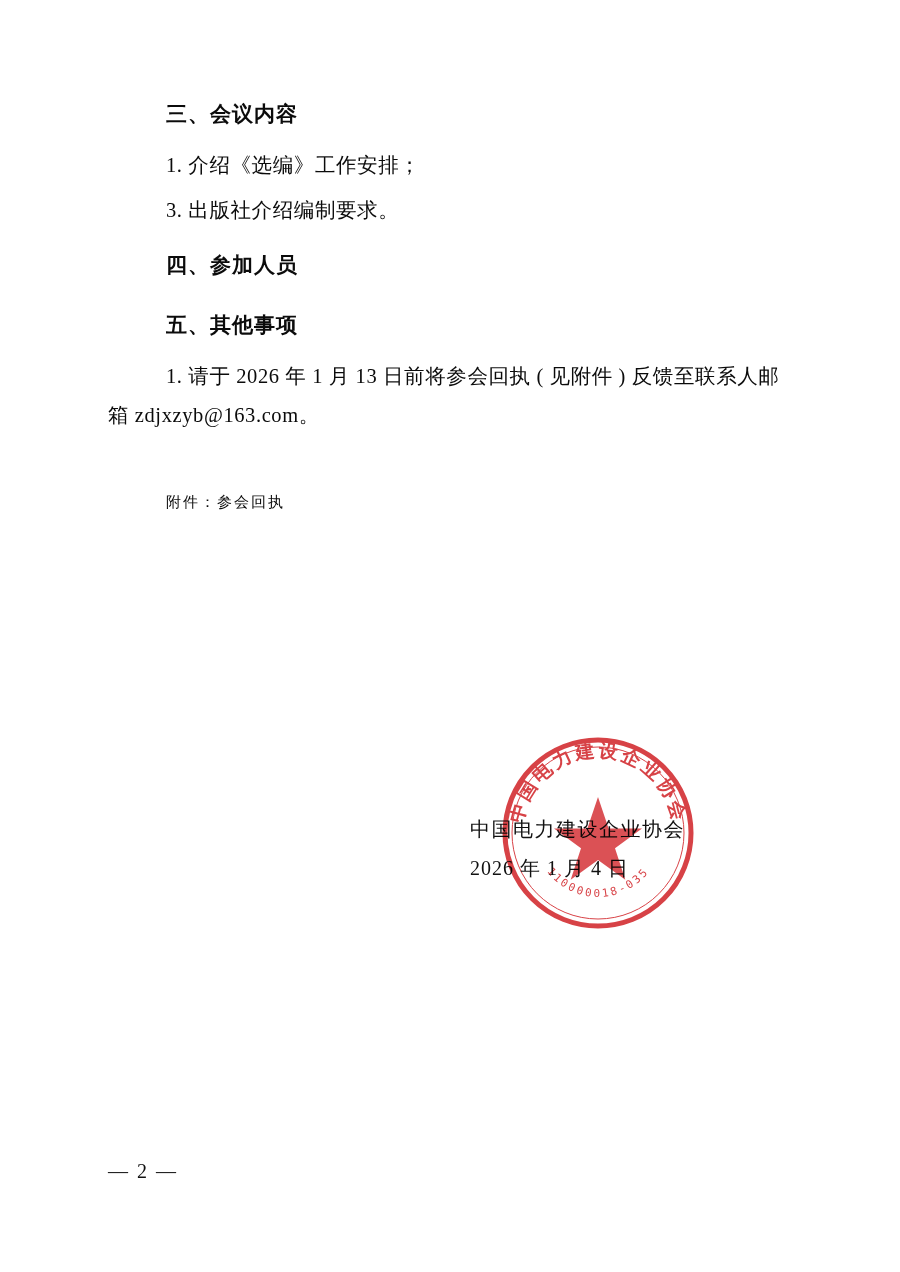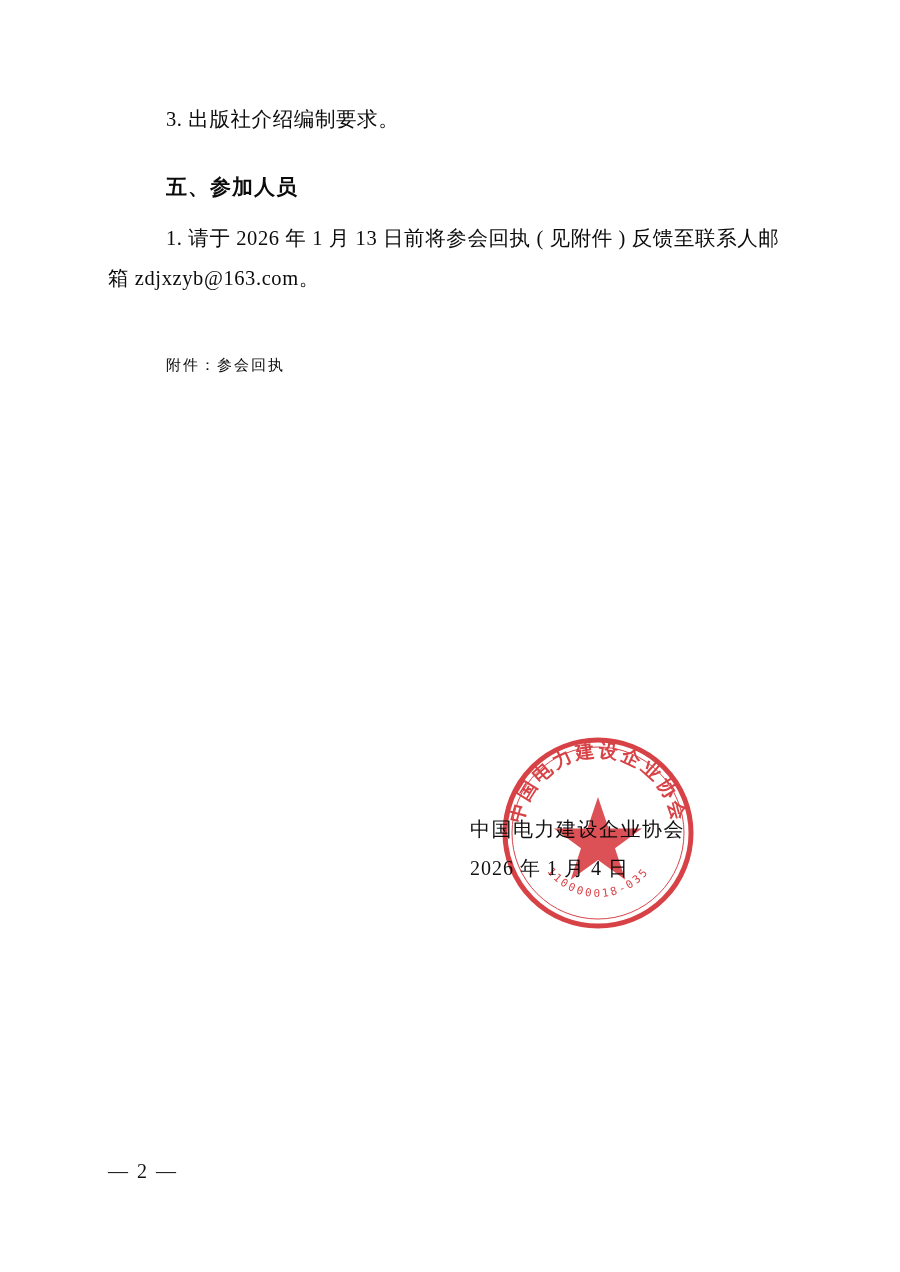--- a/index.html
+++ b/index.html
@@ -91,28 +91,31 @@
     font-family: "Liberation Serif", serif;
   }
 </style>
 </head>
 <body>
 
 <div id="page">
 
   <div class="doc-body">
 
+    <p class="heading">三、会议内容</p>
+    <p class="para">1. 介绍《选编》工作安排；</p>
     <p class="para">3. 出版社介绍编制要求。</p>
 
     <div class="gap-sm"></div>
 
+    <p class="heading">四、参加人员</p>
 
     <div class="gap-sm"></div>
 
-    <p class="heading">五、参加人员</p>
+    <p class="heading">五、其他事项</p>
     <p class="para">1. 请于 2026 年 1 月 13 日前将参会回执 ( 见附件 ) 反馈至联系人邮箱 zdjxzyb@163.com。</p>
 
     <div class="gap-lg"></div>
 
     <p class="attach">附件：参会回执</p>
   </div>
 
   <div class="sign-block">
     <div>中国电力建设企业协会</div>
     <div class="sign-date">2026 年 1 月 4 日</div>

